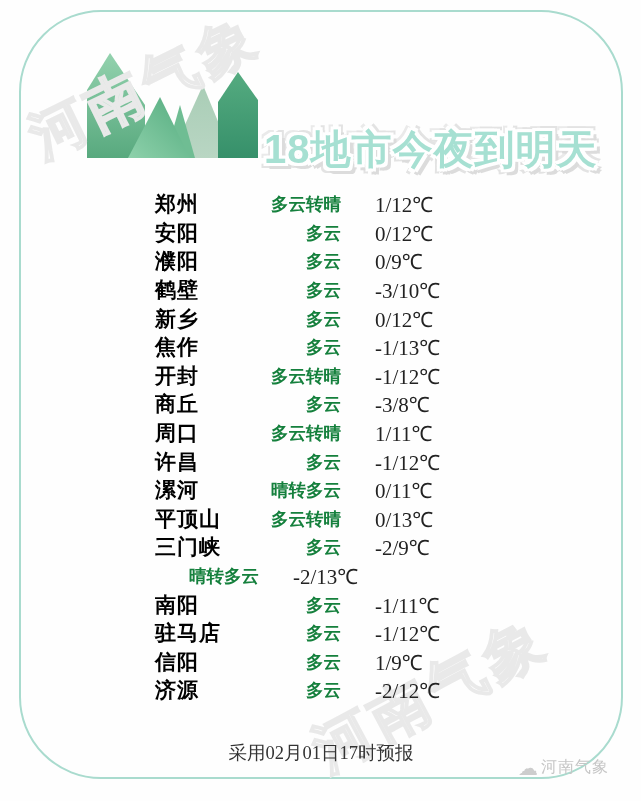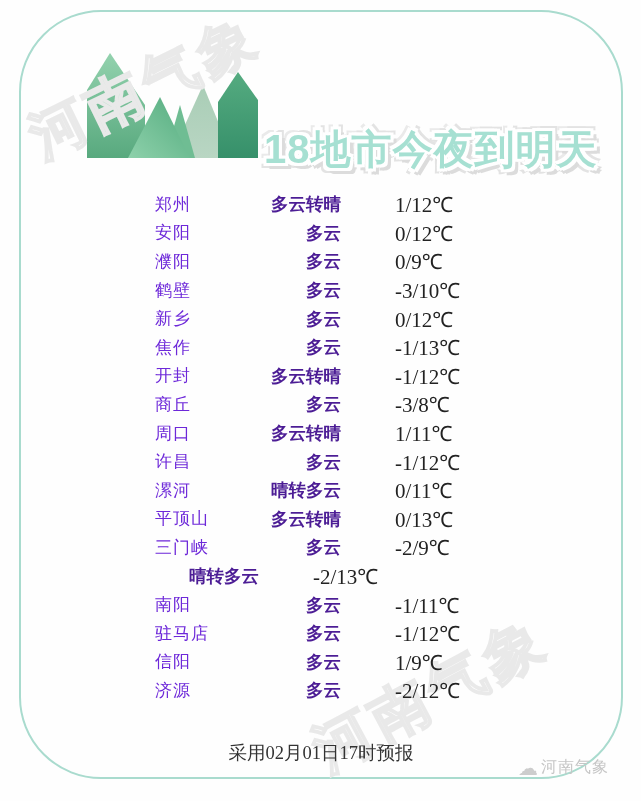--- a/index.html
+++ b/index.html
@@ -89,34 +89,34 @@
     top: 190px;
     z-index: 4;
   }
   .row {
     display: grid;
     grid-template-columns: 104px 82px auto;
     height: 28.6px;
     align-items: center;
   }
   .cell-city {
-    font-size: 17px;
-    font-weight: normal;
-    color: #6d28d9;
+    font-size: 21px;
+    font-weight: bold;
+    color: #000000;
     letter-spacing: 1px;
   }
   .cell-weather {
     font-size: 17.5px;
     font-weight: bold;
-    color: #4c1d95;
+    color: #15803d;
     text-align: right;
     font-family: Liberation Serif, serif;
   }
   .cell-temp {
-    padding-left: 54px;
+    padding-left: 34px;
     font-family: "Liberation Serif", serif;
     font-size: 21px;
     color: #222222;
     white-space: nowrap;
   }
   
   .footer-note {
     position: absolute;
     left: 19px;
     width: 604px;

